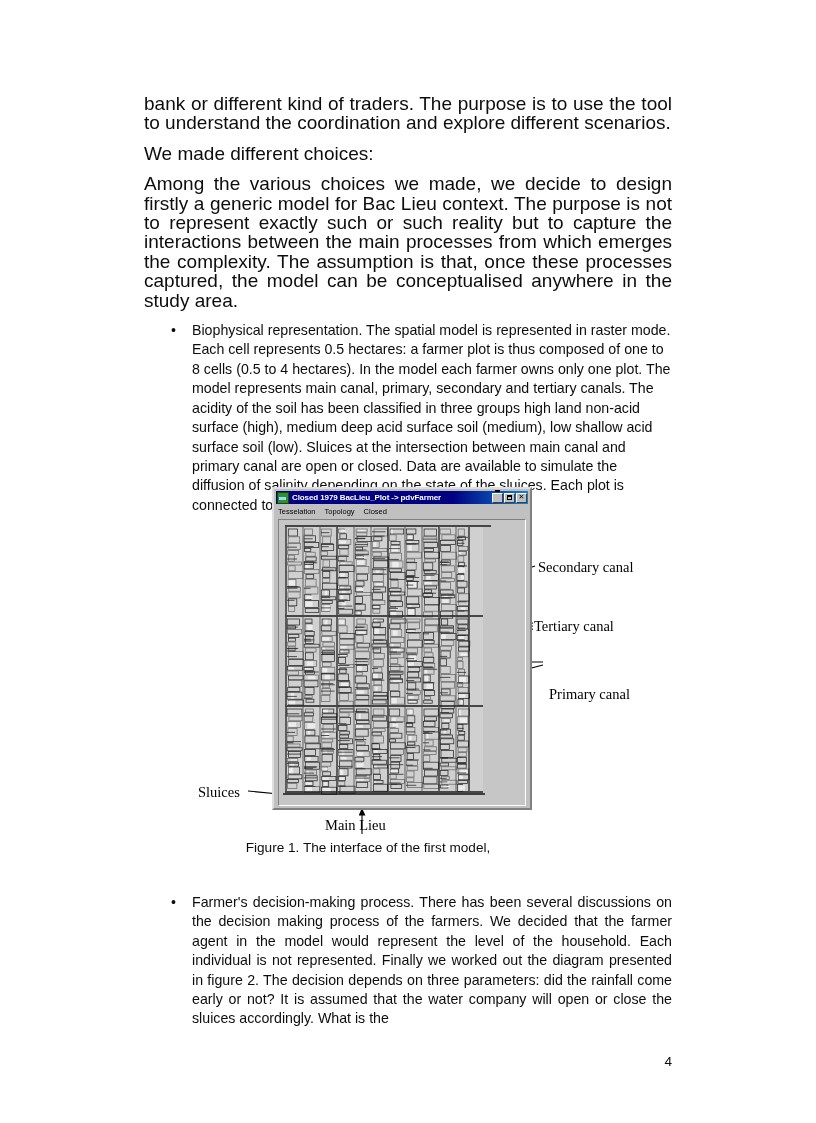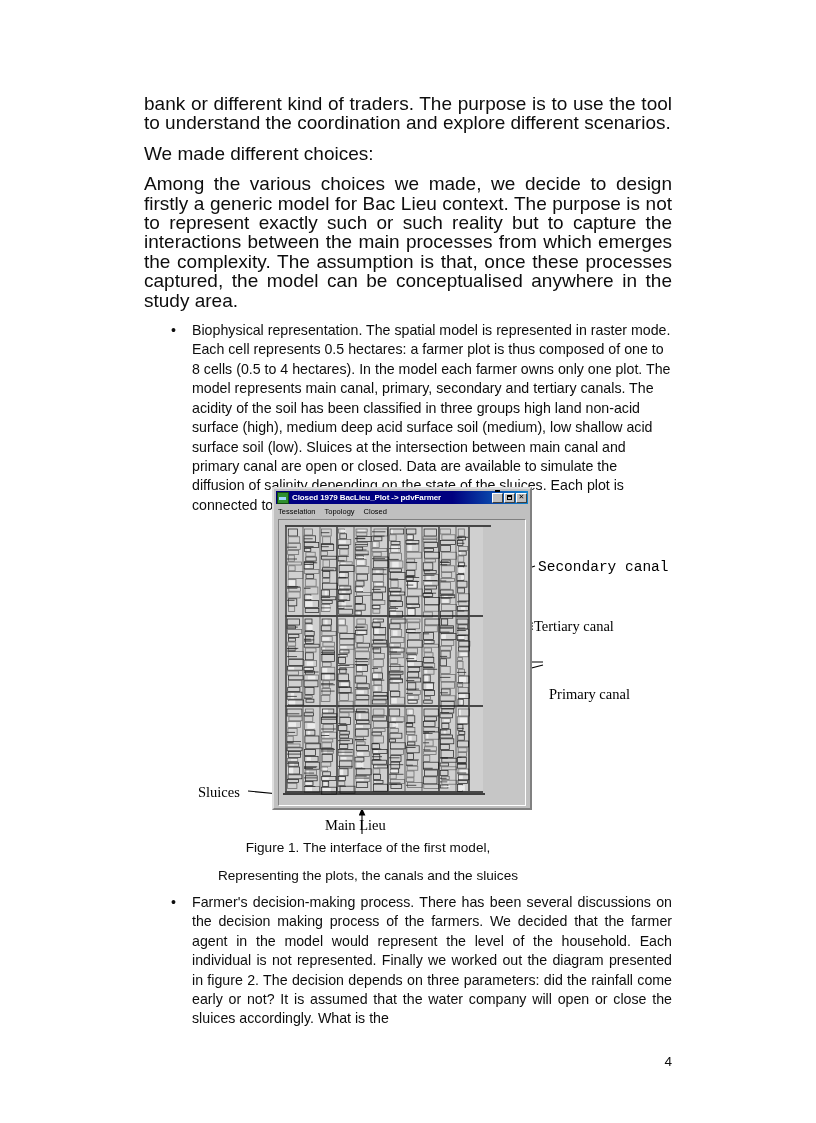--- a/index.html
+++ b/index.html
@@ -1159,28 +1159,27 @@
             <line x1="6" y1="272" x2="204" y2="272"></line>
           </g>
 
           <g stroke="#111" stroke-width="1.6">
             <line x1="4" y1="274" x2="206" y2="274"></line>
           </g>
         </svg>
       </div>
     </div>
 
-    <span class="anno" style="left:538px; top:77px;font-family:Liberation Mono, monospace;">Secondary canal</span>
+    <span class="anno" style="left:538px; top:77px;">Secondary canal</span>
     <span class="anno" style="left:534px; top:136px;">Tertiary canal</span>
     <span class="anno" style="left:549px; top:204px;">Primary canal</span>
     <span class="anno" style="left:198px; top:302px;">Sluices</span>
     <span class="anno" style="left:325px; top:335px;">Main Lieu</span>
 
     <span class="figcaption" style="left:0; top:358px;">Figure 1. The interface of the first model,</span>
-    <span class="figcaption" style="left:0; top:386px;">Representing the plots, the canals and the sluices</span>
   </div>
 
   <div class="after-figure">
     <ul class="blist">
       <li class="bitem jz">
         <span class="bullet">•</span>
         <span class="btext">Farmer's decision-making process. There has been several discussions on the decision making process of the farmers. We decided that the farmer agent in the model would represent the level of the household. Each individual is not represented. Finally we worked out the diagram presented in figure 2. The decision depends on three parameters: did the rainfall come early or not? It is assumed that the water company will open or close the sluices accordingly. What is the</span>
       </li>
     </ul>
   </div>

